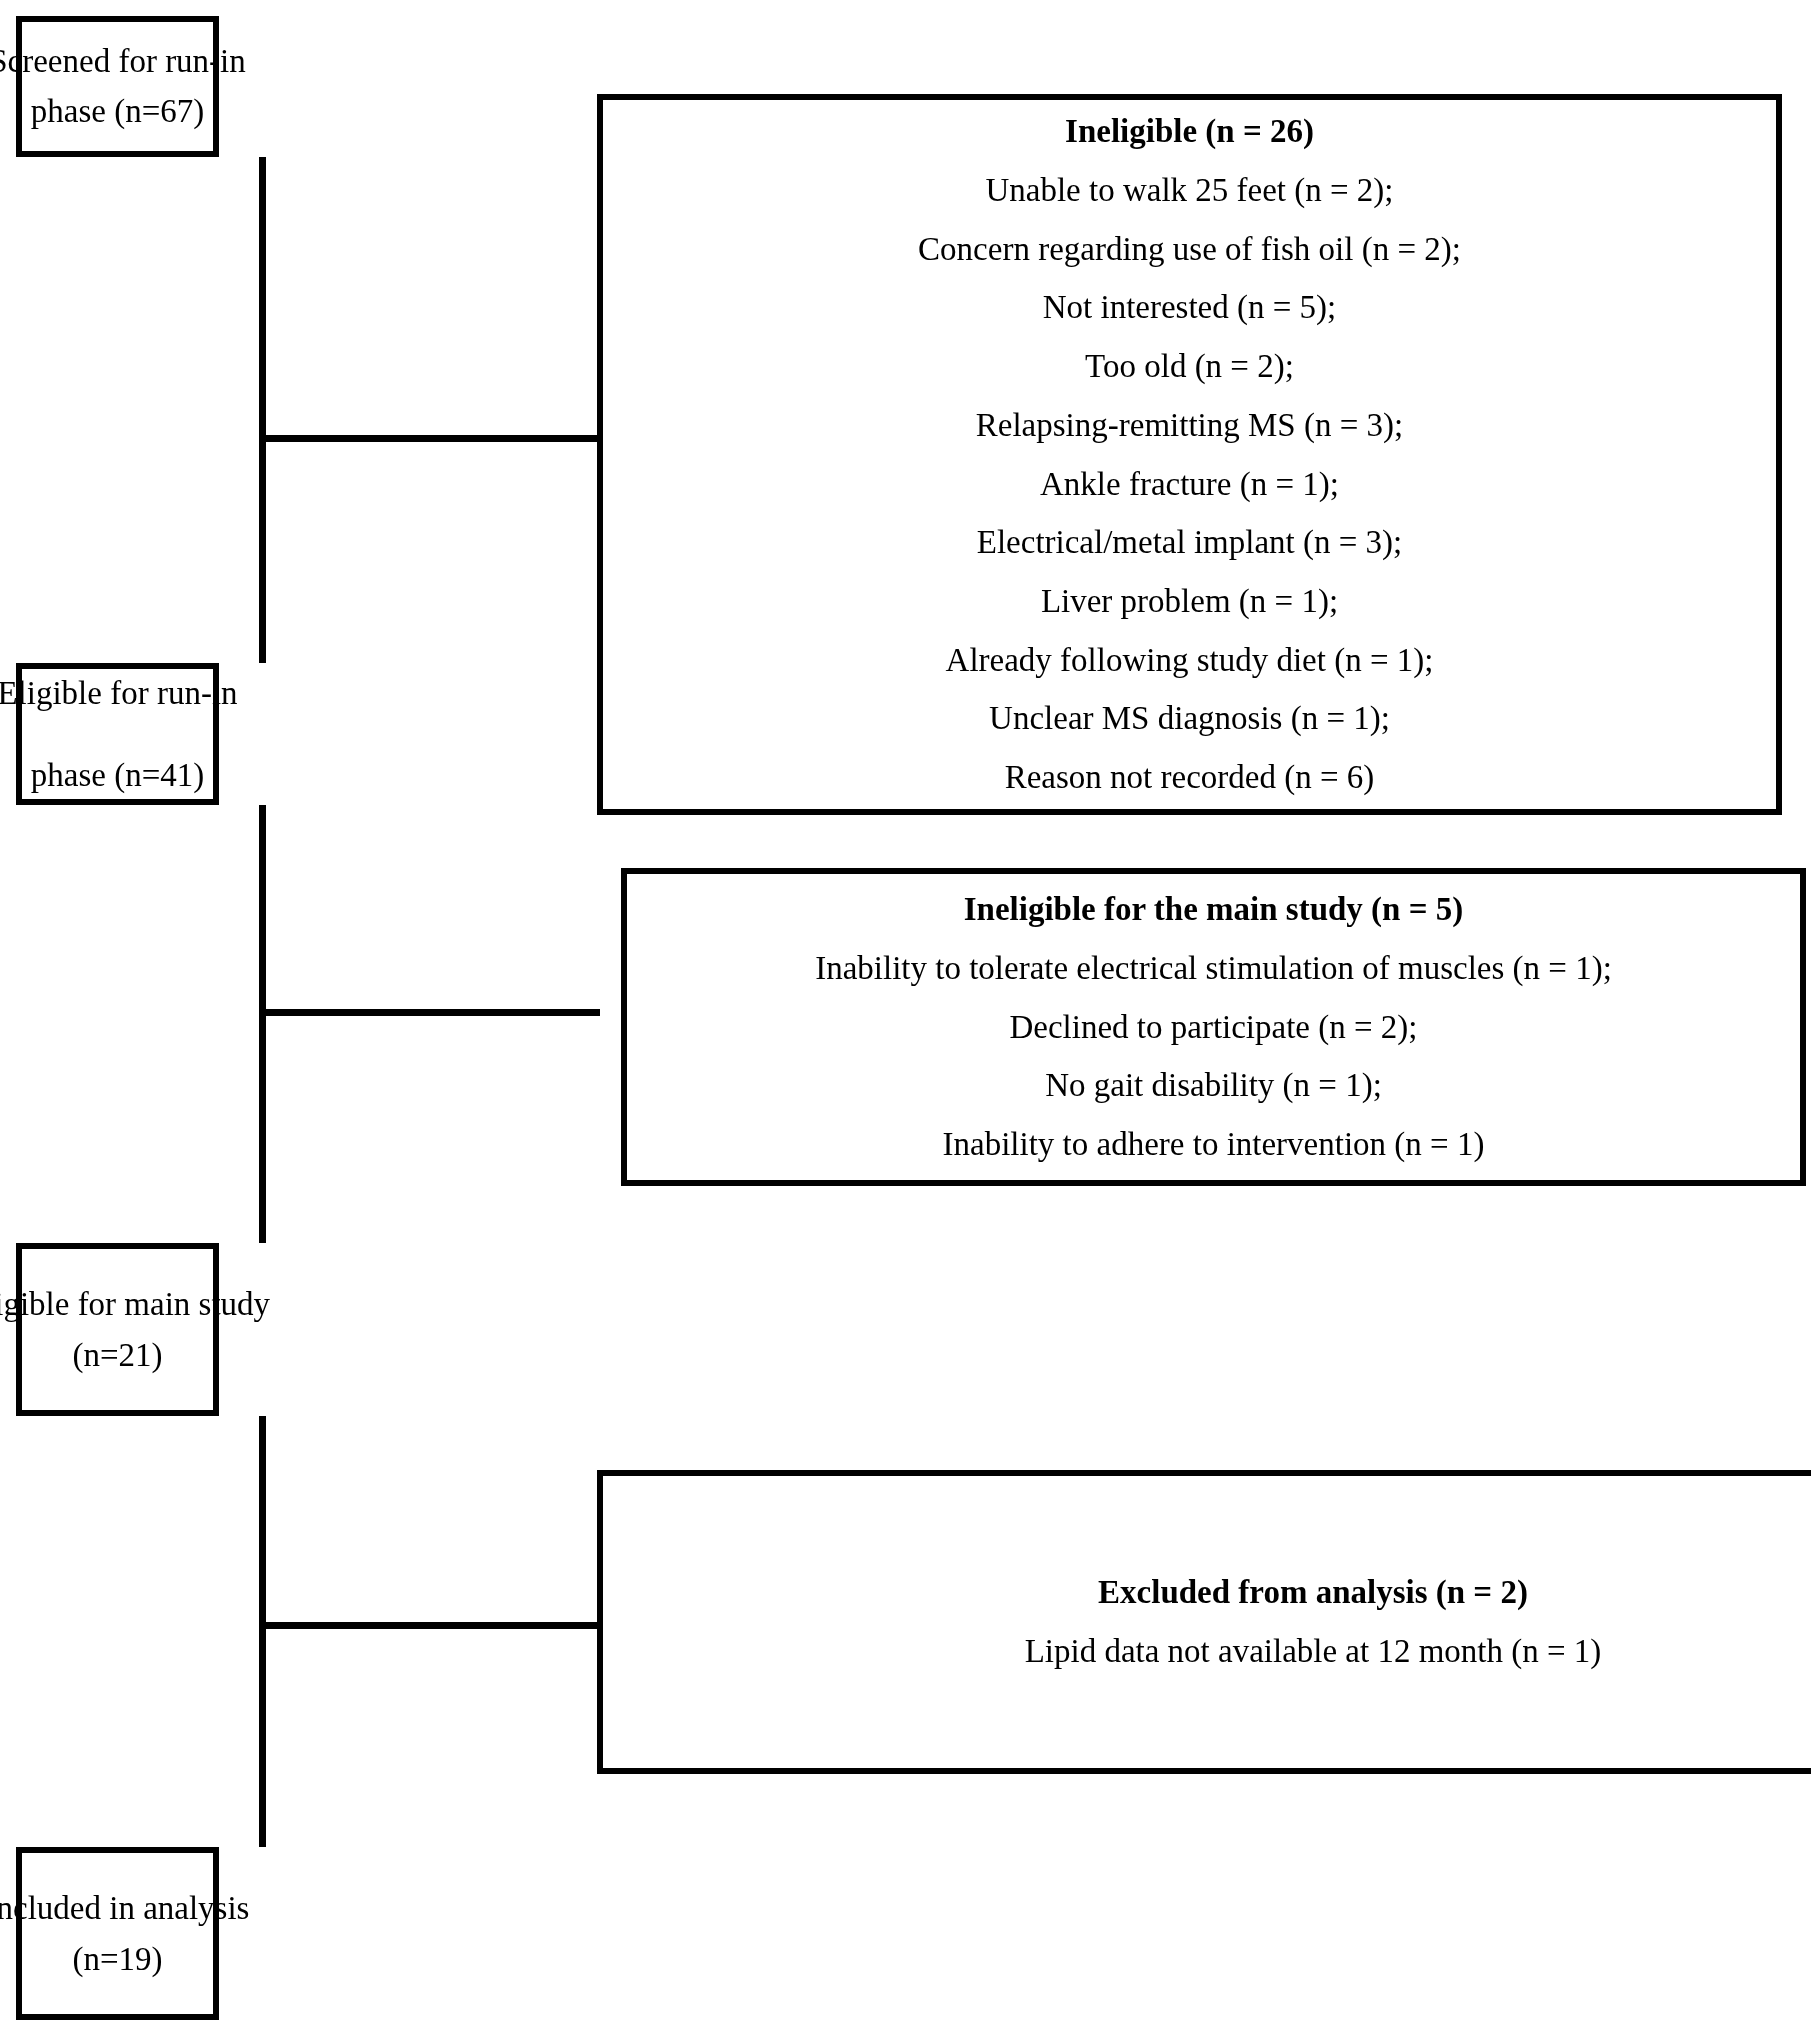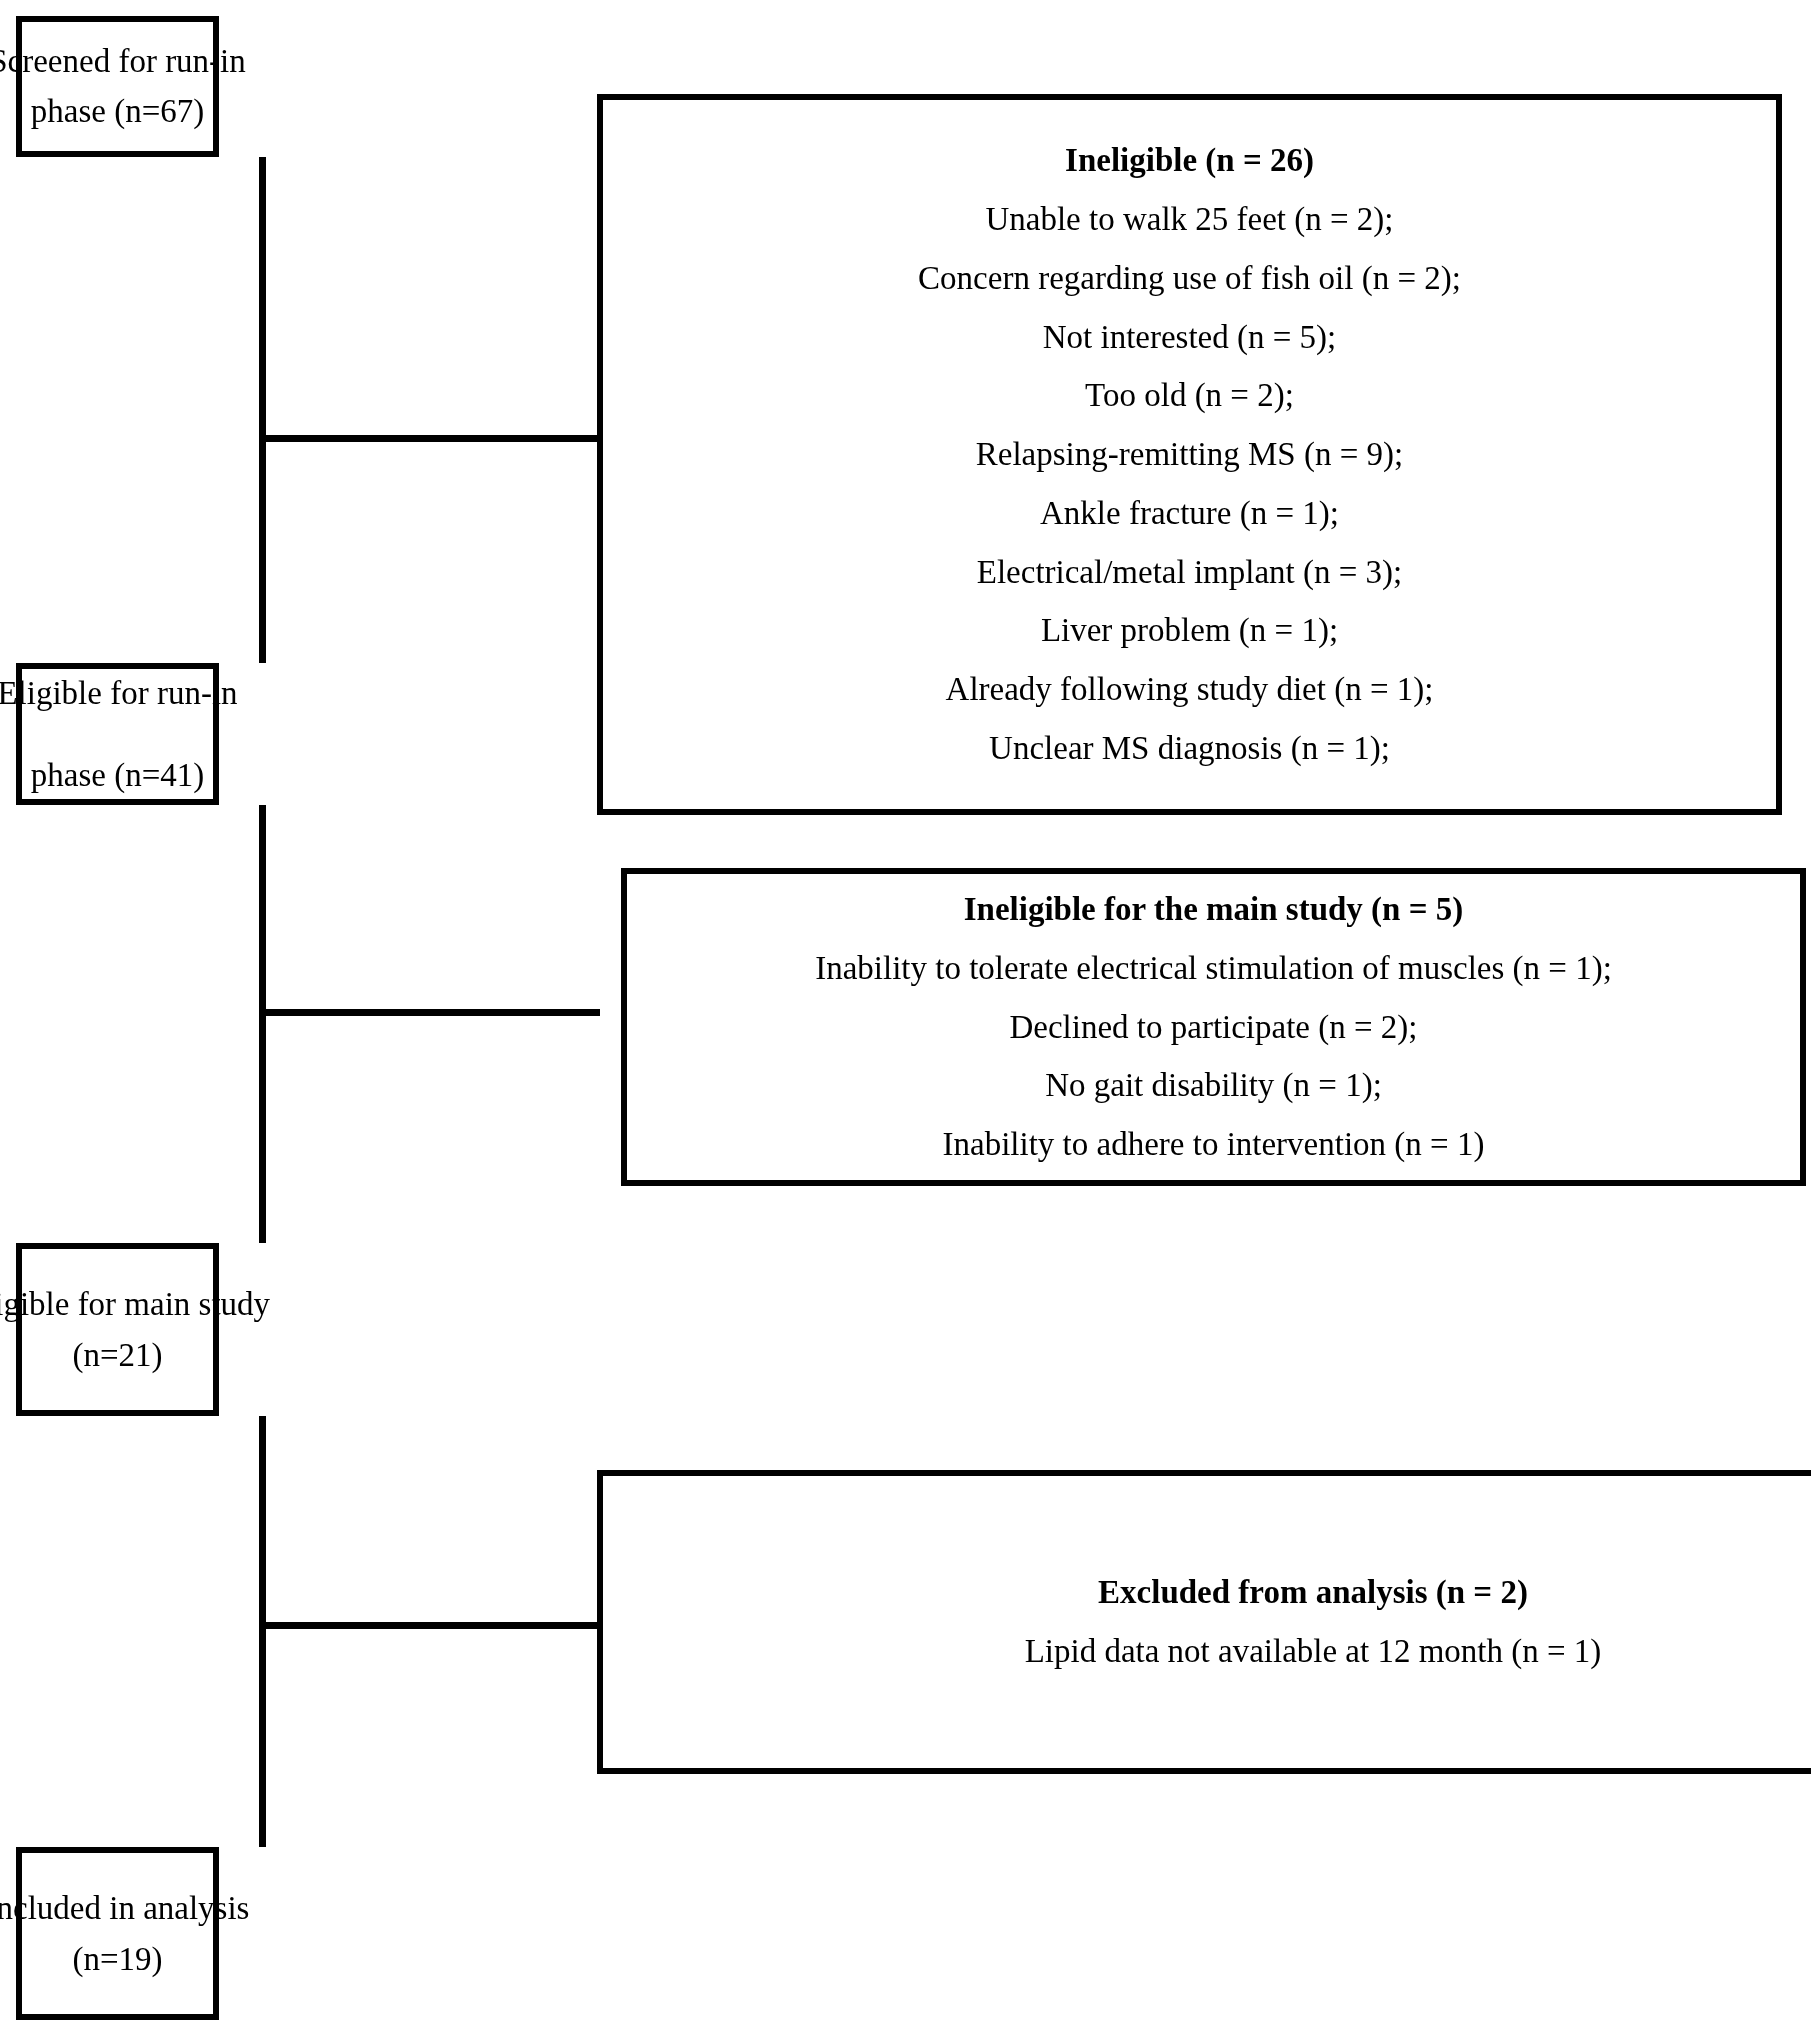--- a/index.html
+++ b/index.html
@@ -73,26 +73,27 @@
     <span class="node-line">Screened for run-in</span>
     <span class="node-line">phase (n=67)</span>
   </div>
 
   <div class="node exclusion" style="left:597px; top:74px; width:1185px; height:721px;margin-top:20px;">
     <span class="node-line node-heading">Ineligible (n = 26)</span>
     <span class="node-line">Unable to walk 25 feet (n = 2);</span>
     <span class="node-line">Concern regarding use of fish oil (n = 2);</span>
     <span class="node-line">Not interested (n = 5);</span>
     <span class="node-line">Too old (n = 2);</span>
-    <span class="node-line">Relapsing-remitting MS (n = 9);</span>
+    <span class="node-line">Relapsing-remitting MS (n = 3);</span>
     <span class="node-line">Ankle fracture (n = 1);</span>
     <span class="node-line">Electrical/metal implant (n = 3);</span>
     <span class="node-line">Liver problem (n = 1);</span>
     <span class="node-line">Already following study diet (n = 1);</span>
     <span class="node-line">Unclear MS diagnosis (n = 1);</span>
+    <span class="node-line">Reason not recorded (n = 6)</span>
   </div>
 
   <div class="node primary" style="left:16px; top:663px; width:203px; height:142px;gap:32px;">
     <span class="node-line">Eligible for run-in</span>
     <span class="node-line">phase (n=41)</span>
   </div>
 
   <div class="node exclusion" style="left:597px; top:868px; width:1185px; height:318px;margin-left:24px;">
     <span class="node-line node-heading">Ineligible for the main study (n = 5)</span>
     <span class="node-line">Inability to tolerate electrical stimulation of muscles (n = 1);</span>

